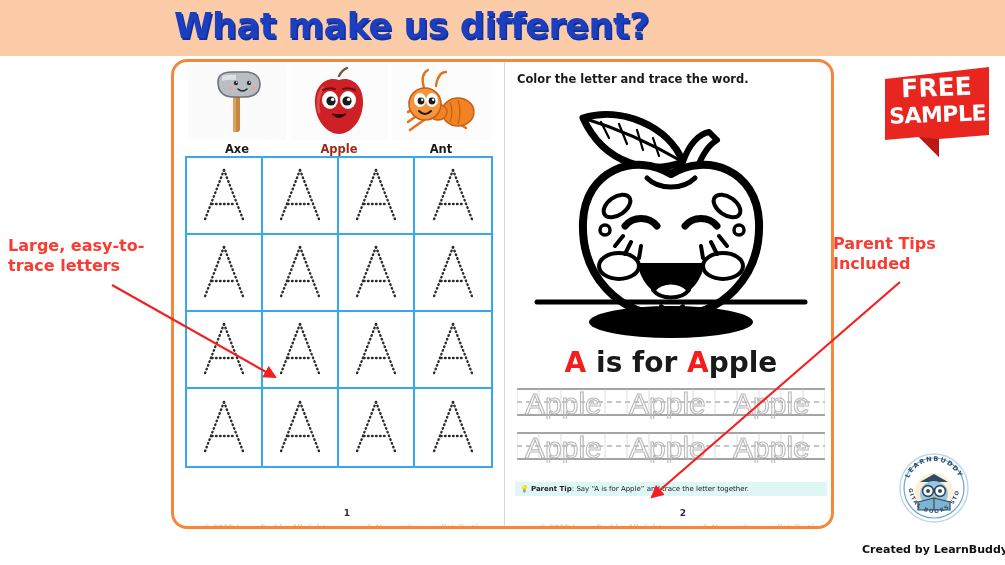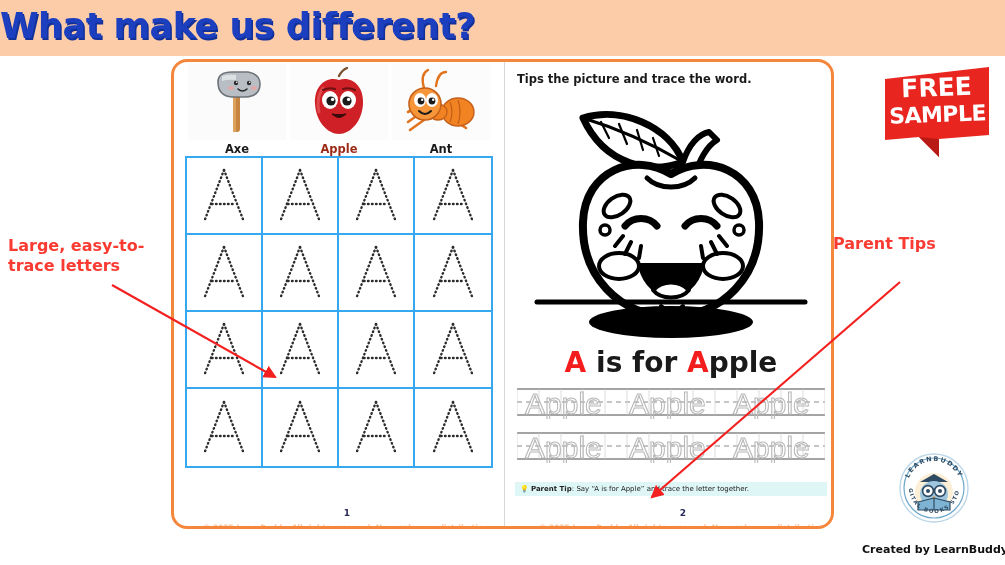--- a/index.html
+++ b/index.html
@@ -19,20 +19,21 @@
   #header-banner {
     position: absolute;
     left: 0; top: 0;
     width: 1005px; height: 56px;
     background: #FCCBA7;
   }
   #header-title {
     position: absolute;
     left: 0; top: 6px;
     width: 823px;
+    text-align: center;
     font-size: 35px;
     font-weight: bold;
     letter-spacing: -0.5px;
     color: #1B3FBF;
     font-family: "DejaVu Sans", sans-serif;
     text-shadow: 1.5px 1.5px 0 #12309a;
   }
 
   
   #worksheet-frame {
@@ -430,21 +431,21 @@
           </svg>
         </div>
       </div>
 
     <div class="page-number">1</div>
     <div class="page-footnote">© 2025 LearnBuddy. All rights reserved. No resale or redistribution.</div>
   </div>
 
   <div id="right-page">
 
-    <div id="color-instruction">Tips the picture and trace the word.</div>
+    <div id="color-instruction">Color the letter and trace the word.</div>
 
     <div id="color-art">
       <svg width="280" height="258" viewBox="0 0 280 258">
         <g fill="none" stroke="#000" stroke-width="5" stroke-linecap="round" stroke-linejoin="round">
 
           <path d="M52 28 C90 16 138 36 152 72 C120 84 74 76 52 28 Z" fill="#fff" stroke-width="7"></path>
           <path d="M52 28 C92 40 128 58 152 72" stroke-width="3"></path>
           <path d="M70 32 L78 48 M88 34 L96 54 M106 40 L112 60 M122 48 L128 66" stroke-width="2.2"></path>
 
           <path d="M152 72 C158 54 168 44 178 42 L186 50 C176 56 168 70 164 86" fill="#fff" stroke-width="6"></path>
@@ -540,20 +541,21 @@
     <div class="page-footnote">© 2025 LearnBuddy. All rights reserved. No resale or redistribution.</div>
   </div>
 </div>
 
 <div class="annotation" id="annotation-left">
   <div>Large, easy-to-</div>
   <div>trace letters</div>
 </div>
 <div class="annotation" id="annotation-right">
   <div>Parent Tips</div>
+  <div>Included</div>
 </div>
 
 <svg id="arrow-layer">
   <defs>
     <marker id="arrowhead" markerWidth="6" markerHeight="6" refX="5" refY="3" orient="auto">
       <path d="M0,0 L6,3 L0,6 Z" fill="#F42020"></path>
     </marker>
   </defs>
   <line x1="112" y1="285" x2="275" y2="377" stroke="#F42020" stroke-width="2.2" marker-end="url(#arrowhead)"></line>
   <line x1="900" y1="282" x2="652" y2="497" stroke="#F42020" stroke-width="2.2" marker-end="url(#arrowhead)"></line>

